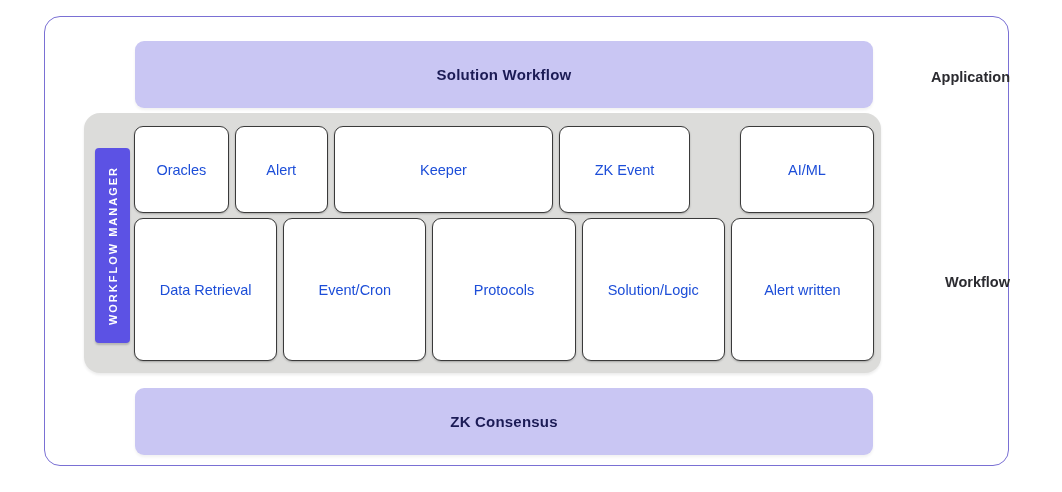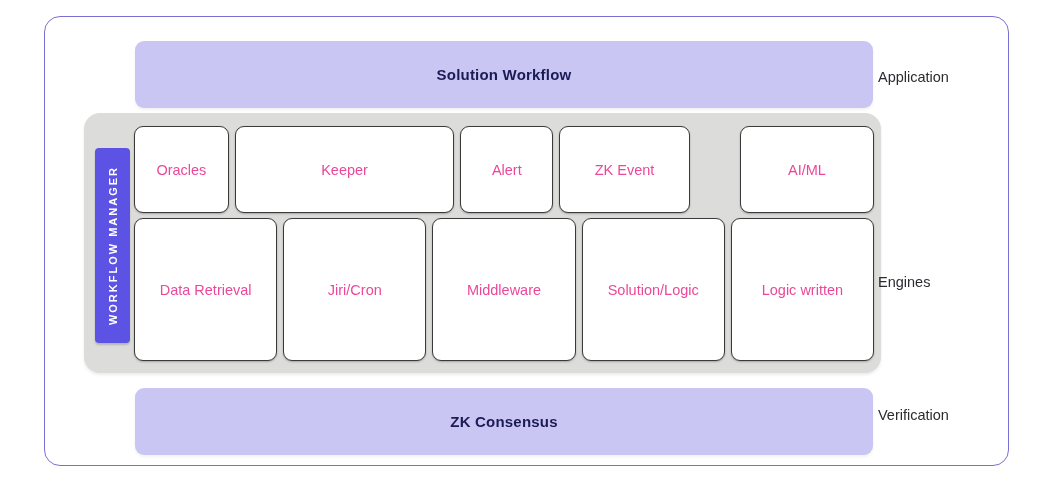--- a/index.html
+++ b/index.html
@@ -86,37 +86,37 @@
   .row-bottom { top: 218px; height: 143px; }
   .node {
     background: #ffffff;
     border: 1.3px solid #3a3a3a;
     border-radius: 9px;
     display: flex;
     align-items: center;
     justify-content: center;
     font-size: 14.5px;
     font-weight: 500;
-    color: #ec4899;
+    color: #1d4ed8;
     box-shadow: 0 1px 2px rgba(0,0,0,0.25);
     text-align: center;
   }
   .w-oracles  { flex: 101 0 0; }
   .w-alert    { flex: 99 0 0; }
   .w-keeper   { flex: 237 0 0; }
   .w-zkproof  { flex: 140 0 0; }
   .w-aiml     { flex: 144 0 0; margin-left: 44px; }
   .row-bottom .node { flex: 1 0 0; text-align: center; }
   .layer-label {
     position: absolute;
     left: 878px;
     width: 132px;
-    text-align: left;
+    text-align: right;
     font-size: 14.5px;
-    font-weight: 400;
+    font-weight: 700;
     color: #2b2b30;
     line-height: 23px;
   }
   .ll-application  { top: 66px; }
   .ll-middleware   { top: 149px; }
   .ll-jiri         { top: 271px; }
   .ll-verification { top: 404px; }
 </style>
 </head>
 <body>
@@ -132,59 +132,56 @@
   <div class="gray-panel"></div>
 
   <div class="wm-bar">
     <span class="wm-text">WORKFLOW MANAGER</span>
   </div>
 
   <div class="row row-top">
     <div class="node w-oracles">
       <span>Oracles</span>
     </div>
+    <div class="node w-alert">
+      <span>Alert</span>
+    </div>
     <div class="node w-keeper">
       <span>Keeper</span>
-    </div>
-    <div class="node w-alert">
-      <span>Alert</span>
     </div>
     <div class="node w-zkproof">
       <span>ZK Event</span>
     </div>
     <div class="node w-aiml">
       <span>AI/ML</span>
     </div>
   </div>
 
   <div class="row row-bottom">
     <div class="node">
       <span>Data Retrieval</span>
     </div>
     <div class="node">
-      <span>Jiri/Cron</span>
+      <span>Event/Cron</span>
     </div>
     <div class="node">
-      <span>Middleware</span>
+      <span>Protocols</span>
     </div>
     <div class="node">
       <span>Solution/Logic</span>
     </div>
     <div class="node">
-      <span>Logic written</span>
+      <span>Alert written</span>
     </div>
   </div>
 
   <div class="banner banner-bottom">
     <span>ZK Consensus</span>
   </div>
 
   <div class="layer-label ll-application">
     <div>Application</div>
   </div>
   <div class="layer-label ll-jiri">
-    <div>Engines</div>
-  </div>
-  <div class="layer-label ll-verification">
-    <div>Verification</div>
+    <div>Workflow</div>
   </div>
 
 </div>
 
 </body></html>

